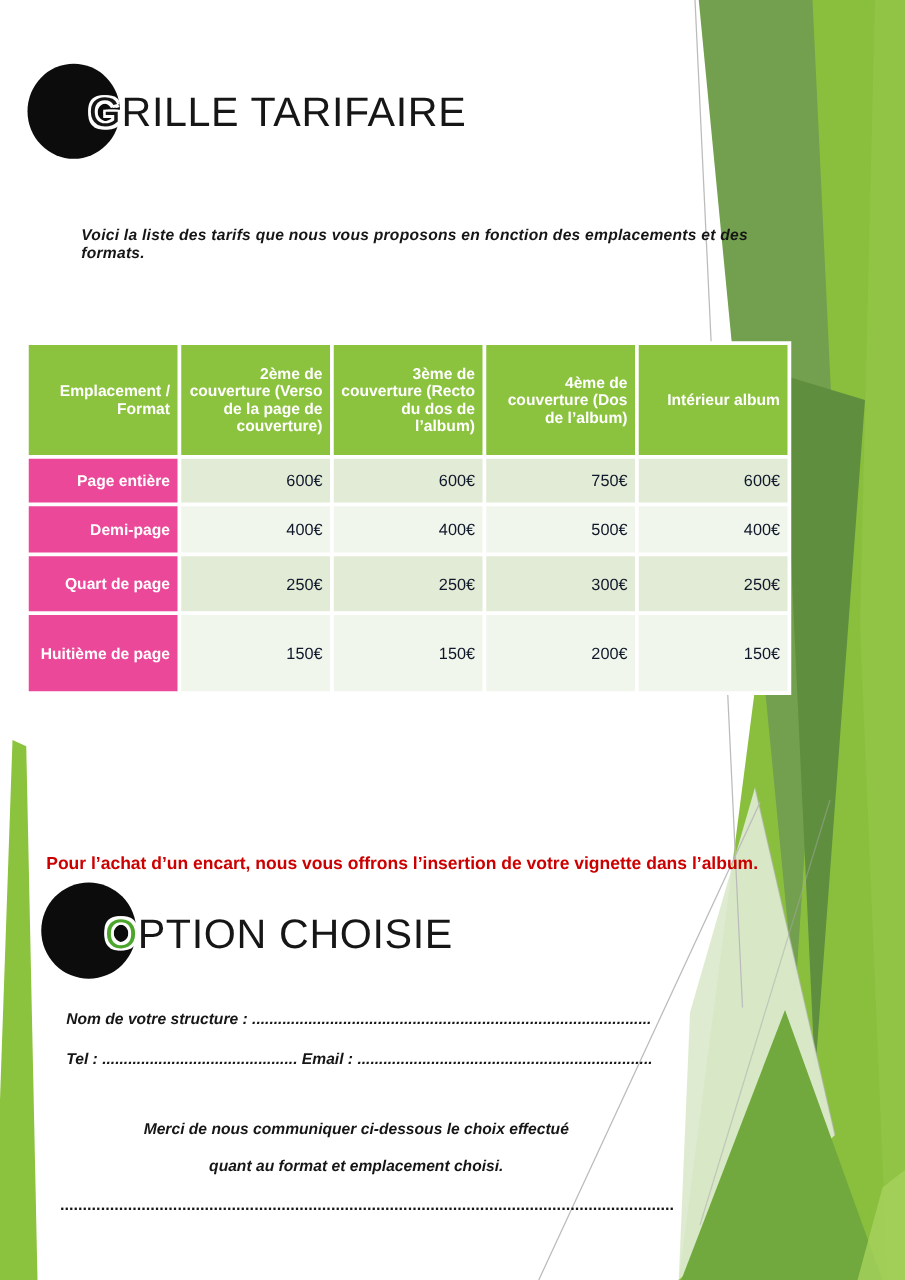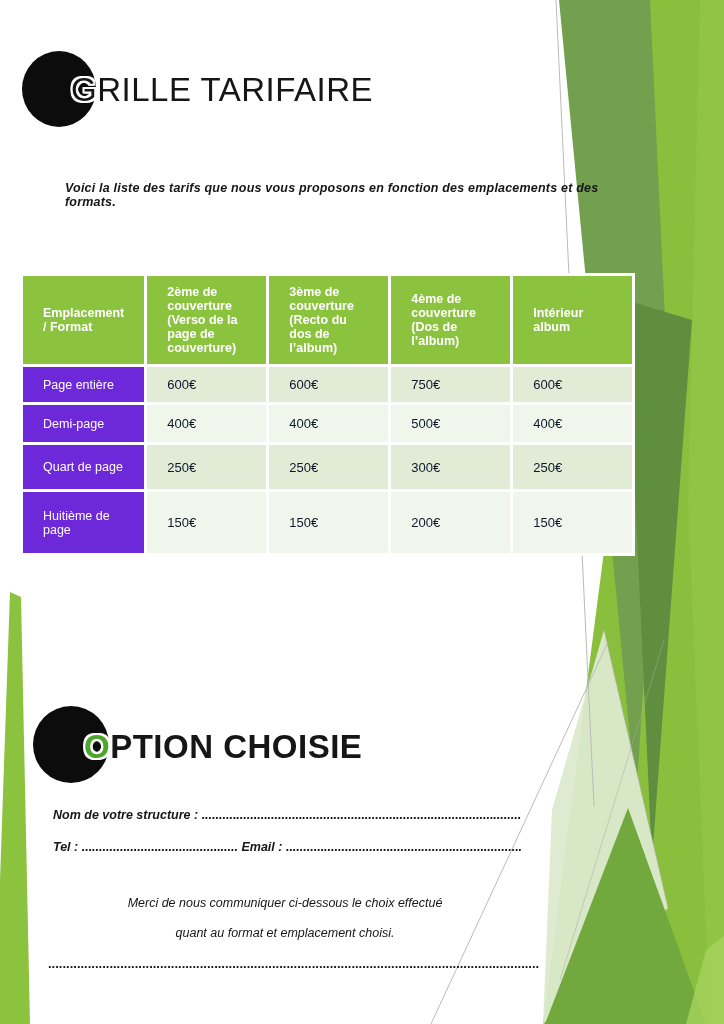--- a/index.html
+++ b/index.html
@@ -30,29 +30,29 @@
     margin-left:28px;
   }
 
   
   .tarif-table {
     position:absolute; left:20px; top:273px;
     border-collapse:separate; border-spacing:3px;
     background:#ffffff; table-layout:fixed;
   }
   .tarif-table th, .tarif-table td {
-    box-sizing:border-box; width:119px; padding:2px 20px;
-    text-align:left; vertical-align:middle;
+    box-sizing:border-box; width:119px; padding:2px 6px;
+    text-align:right; vertical-align:middle;
   }
   .tarif-table th {
     background:#8CC33E; color:#ffffff; font-weight:bold; font-size:12.5px;
     height:88px;
   }
   .row-label {
-    background:#6d28d9; color:#ffffff; font-weight:normal; font-size:12.5px;
+    background:#ec4899; color:#ffffff; font-weight:bold; font-size:12.5px;
   }
   .cell-dark  { background:#E2EBD6; }
   .cell-light { background:#F1F6EC; }
   .tarif-table td.val { font-size:13px; color:#0f172a; }
   tr.r-sm  { height:35px; }
   tr.r-sm2 { height:37px; }
   tr.r-lg  { height:44px; }
   tr.r-lg2 { height:61px;border-radius:29px; }
   tr.r-lg3 { height:58px; }
 
@@ -61,21 +61,21 @@
     font-size:14px; font-weight:bold; color:#CC0000;
   }
 
   .form-line {
     position:absolute; left:53px; width:468px;
     font-size:12.5px; font-style:italic; font-weight:bold; color:#161616;
     white-space:nowrap; overflow:hidden;
   }
   .instructions {
     position:absolute; left:0; width:570px; text-align:center;
-    font-size:12.5px; font-style:italic; font-weight:normal; color:#161616;
+    font-size:12.5px; font-style:italic; font-weight:bold; color:#161616;
   }
   .answer-dots {
     position:absolute; left:48px; top:956px; width:492px;
     font-size:13px; font-weight:bold; color:#161616;
     white-space:nowrap; overflow:hidden;
   }
 </style>
 </head>
 <body>
 
@@ -136,23 +136,24 @@
       <tr class="r-lg2">
         <td class="row-label">Huitième de page</td>
         <td class="val cell-light">150€</td>
         <td class="val cell-light">150€</td>
         <td class="val cell-light">200€</td>
         <td class="val cell-light">150€</td>
       </tr>
     </tbody>
   </table>
 
+  <p class="note-red">Pour l’achat d’un encart, nous vous offrons l’insertion de votre vignette dans l’album.</p>
 
   <div class="bullet-circle" style="left:33px; top:706px; width:76px; height:77px;"></div>
-  <h2 class="section-title" style="left:84px; top:729px; margin:0; font-weight:bold;"><span class="halo green-letter">O</span><span>PTION CHOISIE</span></h2>
+  <h2 class="section-title" style="left:84px; top:729px; margin:0; font-weight:normal;"><span class="halo green-letter">O</span><span>PTION CHOISIE</span></h2>
 
   <div class="form-line" style="top:808px;">Nom de votre structure : ......................................................................................................</div>
   <div class="form-line" style="top:840px;">Tel : ............................................. Email : ......................................................................</div>
 
   <div class="instructions" style="top:896px;">Merci de nous communiquer ci-dessous le choix effectué</div>
   <div class="instructions" style="top:926px;">quant au format et emplacement choisi.</div>
 
   <div class="answer-dots">......................................................................................................................................................................</div>
 
 </div>

